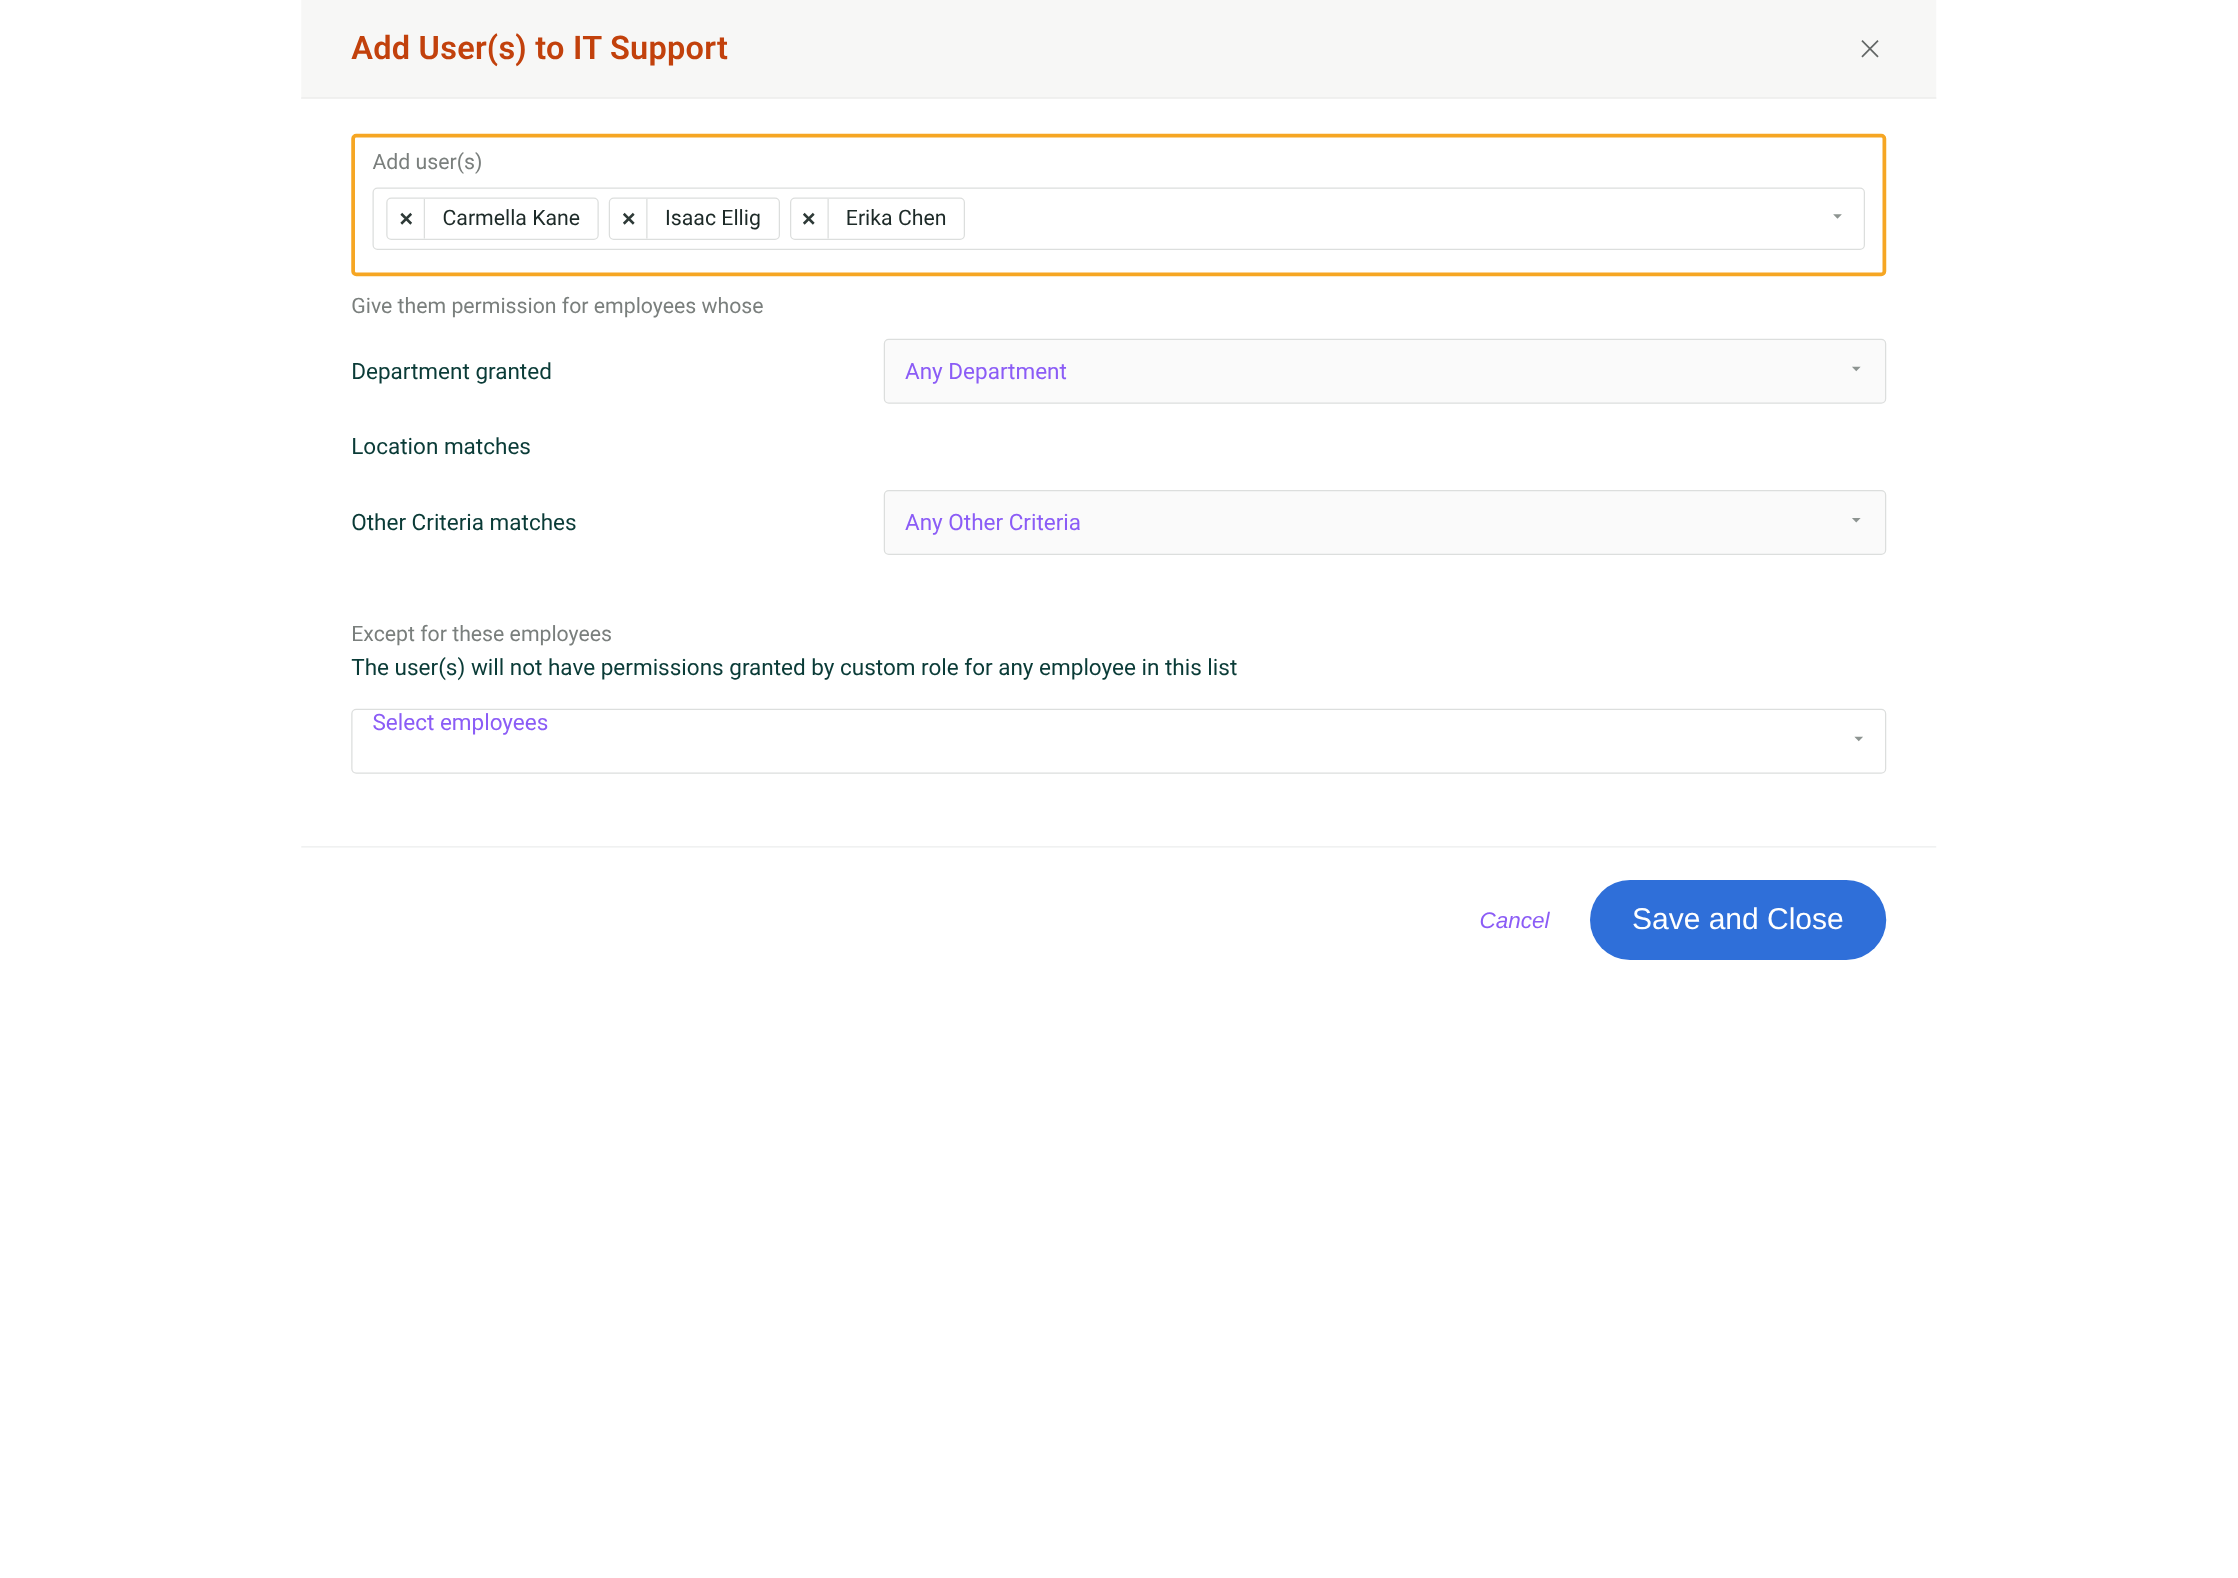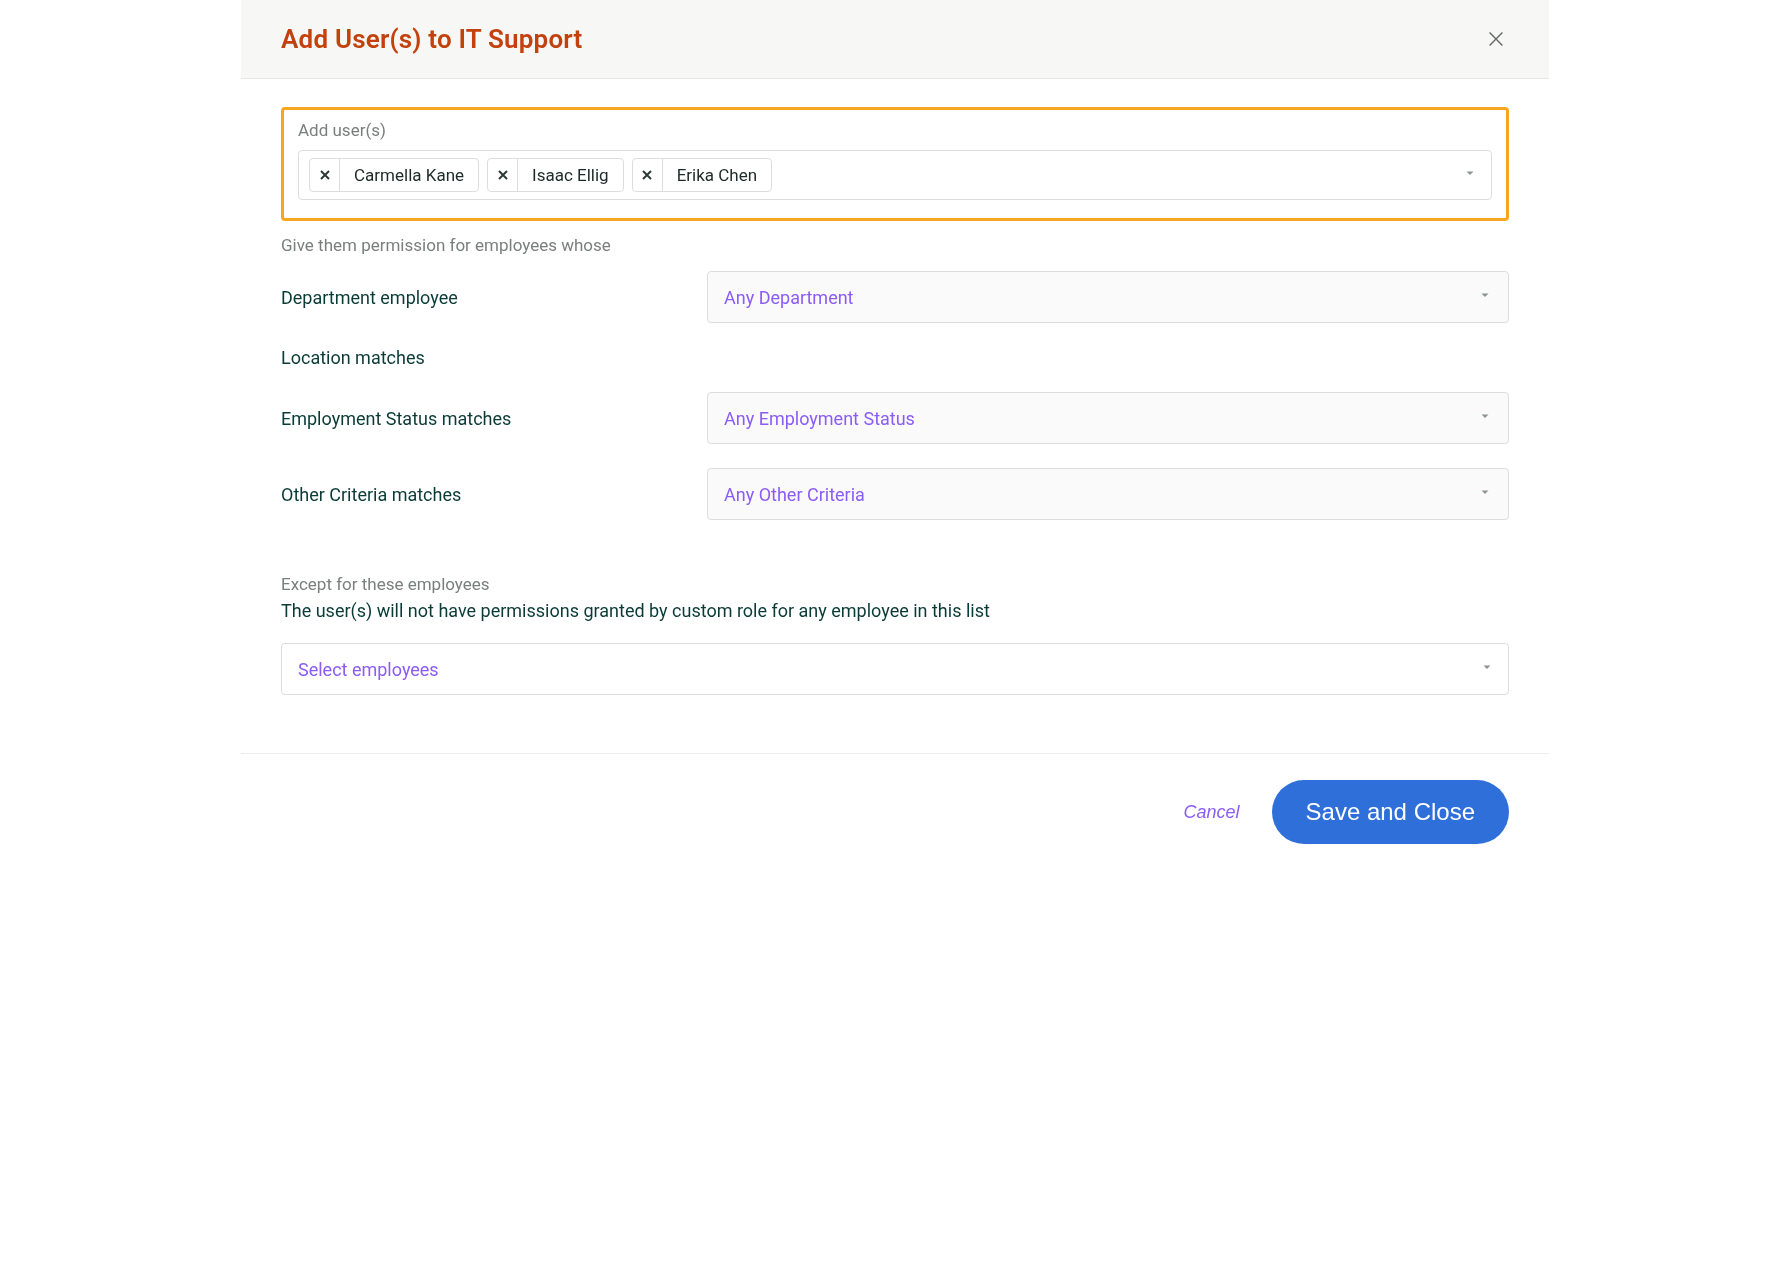--- a/index.html
+++ b/index.html
@@ -27,21 +27,21 @@
   .sub-label { font-size:17px; color:#7a7f7d; margin:14px 0 16px 0; }
 
   .criteria-row { display:flex; align-items:center; margin-bottom:24px; }
   .criteria-label { width:426px; font-size:18px; color:#0a3b37; }
   .select { flex:1; border:1px solid #dcdedd; border-radius:4px; background:#fafafa; height:52px; display:flex; align-items:center; padding:0 16px; position:relative; cursor:pointer; }
   .select-placeholder { font-size:18px; color:#8b5cf6; }
   .select .dropdown-caret { right:16px; }
 
   .except-label { font-size:17px; color:#7a7f7d; margin-top:54px; margin-bottom:6px; }
   .except-desc { font-size:18px; color:#0a3b37; margin-bottom:22px; }
-  .except-select { border:1px solid #dcdedd; border-radius:4px; background:#fff; height:52px; display:flex; align-items:center; padding:0 16px; position:relative; cursor:pointer; margin-bottom:48px; }
+  .except-select { border:1px solid #dcdedd; border-radius:4px; background:#fff; height:52px; display:flex; padding:0 16px; position:relative; cursor:pointer; margin-bottom:48px; }
 
   .footer { border-top:1px solid #eceded; padding:26px 40px 30px 40px; display:flex; justify-content:flex-end; align-items:center; gap:28px; background:#fff; }
   .cancel-link { color:#8b5cf6; font-size:18px; cursor:pointer; background:none; border:none; padding:6px 4px;font-style:italic; }
   .save-btn { background:#2f6fd9; color:#fff; border:none; border-radius:999px; padding:18px 34px; font-size:24px; font-weight:500; cursor:pointer; }
 </style>
 </head>
 <body>
 
 <div class="frame">
 
@@ -88,39 +88,30 @@
               <path d="M5 7 L10 12 L15 7 Z"></path>
             </svg>
         </span>
       </div>
     </div>
 
     <div class="sub-label">Give them permission for employees whose</div>
 
     <div id="criteria-rows">
         <div class="criteria-row">
-          <div class="criteria-label">Department employee</div>
+          <div class="criteria-label">Department granted</div>
           <div class="select">
             <span class="select-placeholder">Any Department</span>
             <span class="dropdown-caret"><svg viewBox="0 0 20 20">
                 <path d="M5 7 L10 12 L15 7 Z"></path>
               </svg></span>
           </div>
         </div>
         <div class="criteria-row">
           <div class="criteria-label">Location matches</div>
-        </div>
-        <div class="criteria-row">
-          <div class="criteria-label">Employment Status matches</div>
-          <div class="select">
-            <span class="select-placeholder">Any Employment Status</span>
-            <span class="dropdown-caret"><svg viewBox="0 0 20 20">
-                <path d="M5 7 L10 12 L15 7 Z"></path>
-              </svg></span>
-          </div>
         </div>
         <div class="criteria-row">
           <div class="criteria-label">Other Criteria matches</div>
           <div class="select">
             <span class="select-placeholder">Any Other Criteria</span>
             <span class="dropdown-caret"><svg viewBox="0 0 20 20">
                 <path d="M5 7 L10 12 L15 7 Z"></path>
               </svg></span>
           </div>
         </div>

